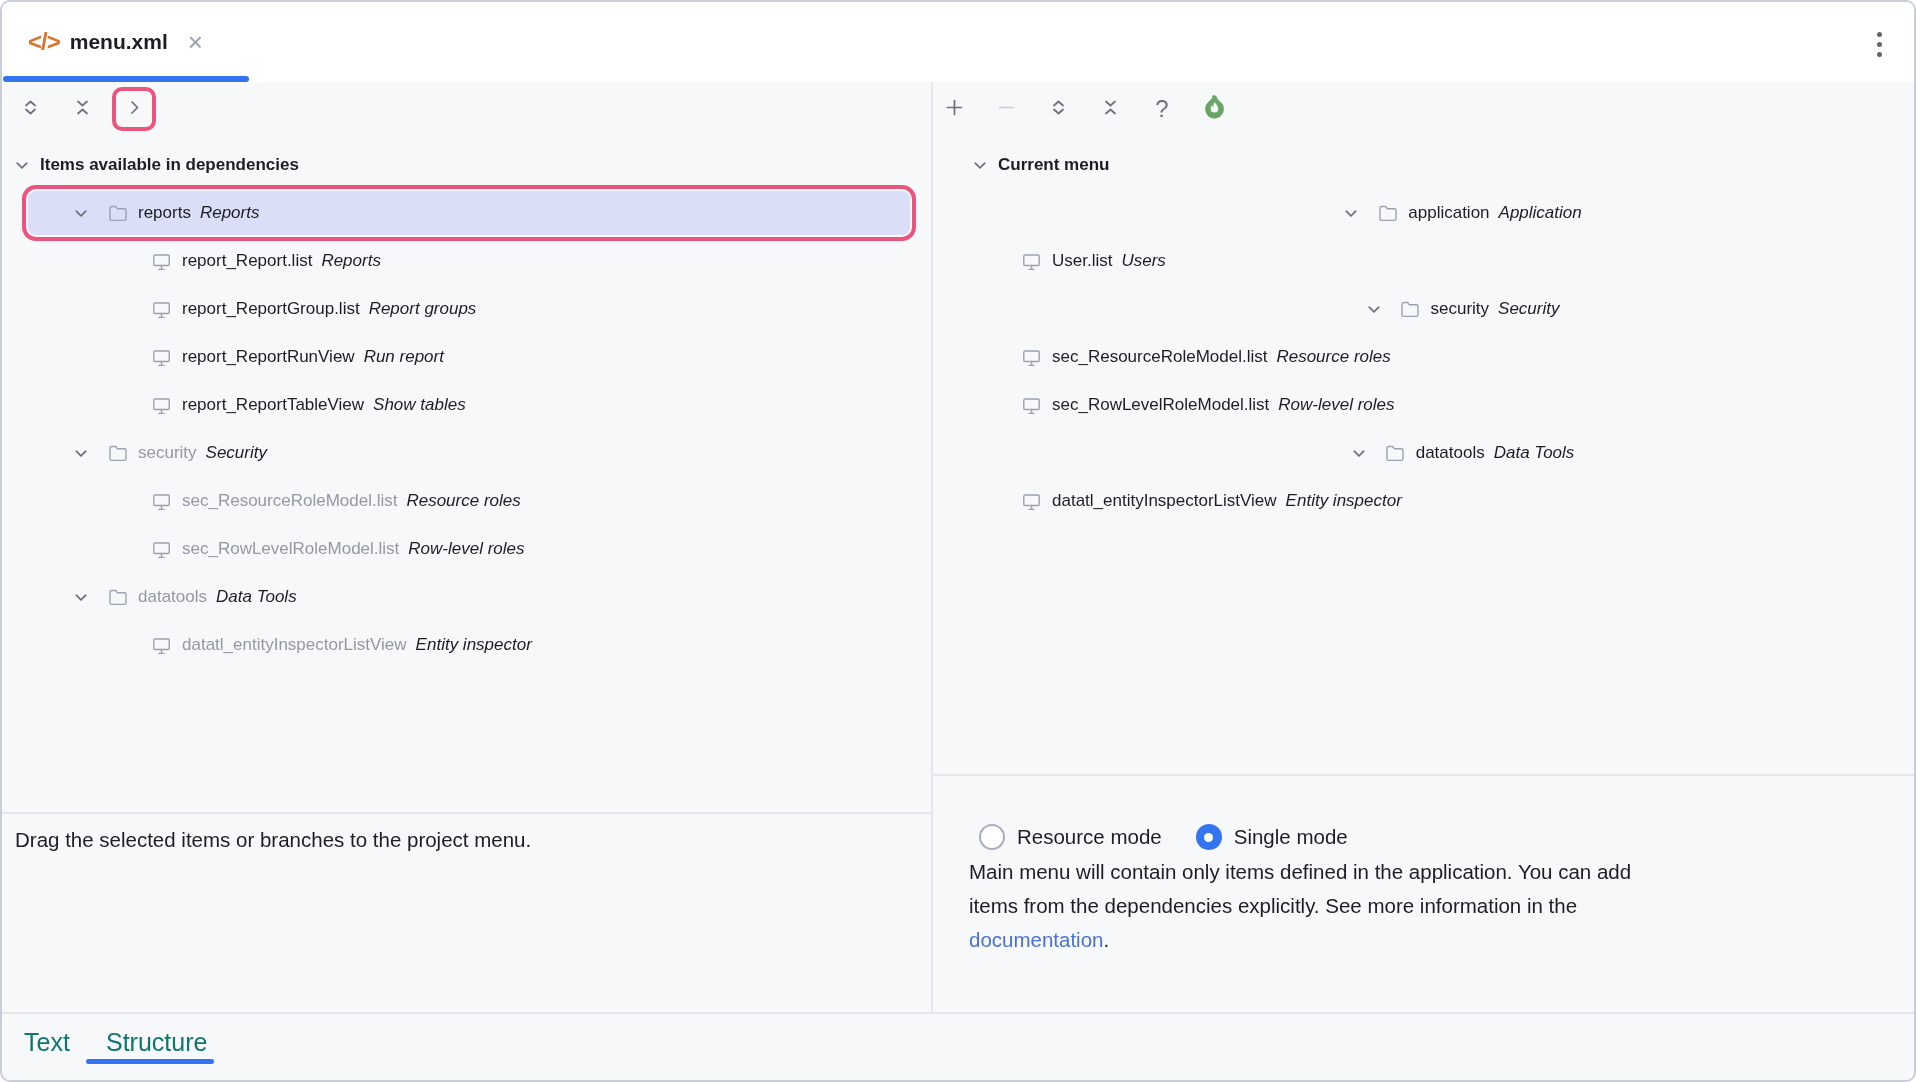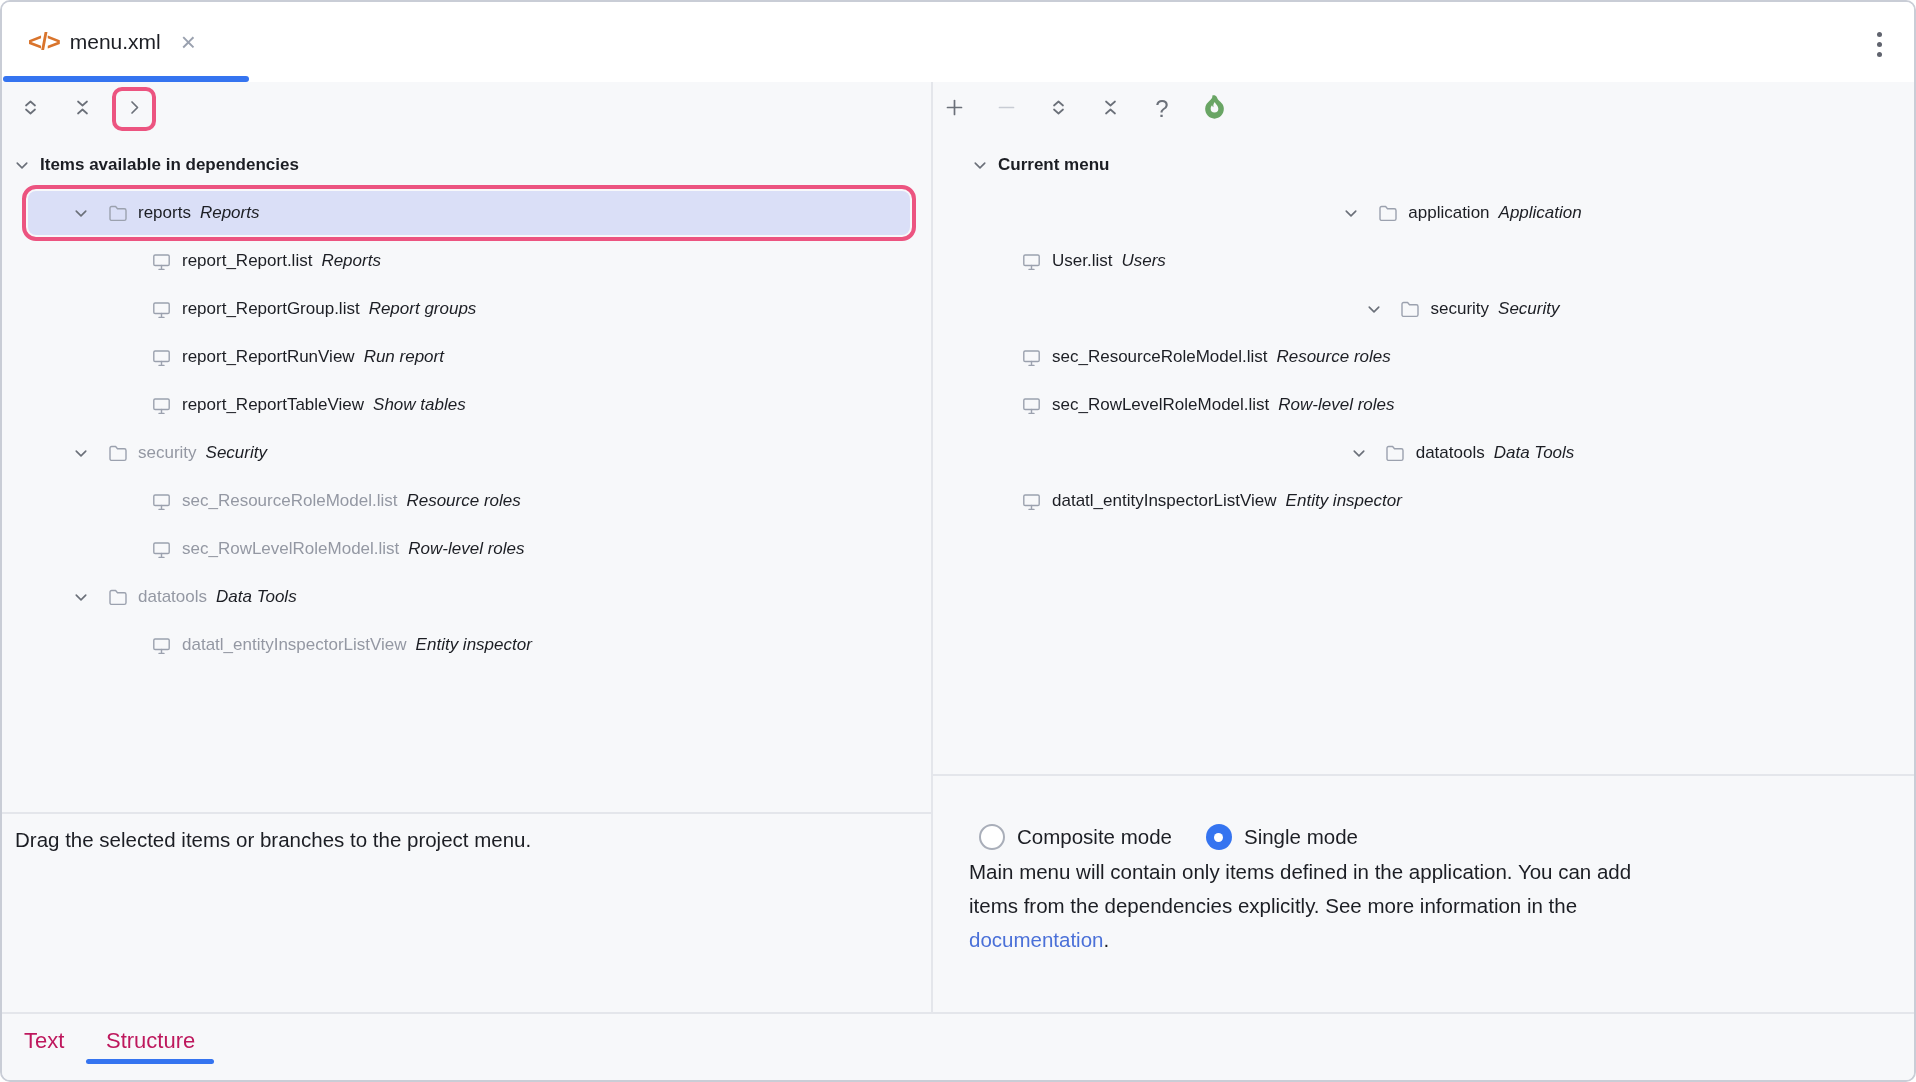--- a/index.html
+++ b/index.html
@@ -4,21 +4,21 @@
 <style>
   html,body{margin:0;padding:0;background:#ffffff;font-family:"Liberation Sans","DejaVu Sans",sans-serif;}
   .window{
     position:relative;width:1916px;height:1082px;box-sizing:border-box;
     border:2px solid #c9cdd6;border-radius:10px;overflow:hidden;background:#f7f8fa;
   }
   
   .tabbar{position:absolute;left:0;top:0;right:0;height:80px;background:#ffffff;}
   .editor-tab{position:absolute;left:0;top:0;height:80px;display:flex;align-items:center;padding-left:26px;cursor:default;}
   .xml-icon{color:#d9742c;font-weight:700;font-size:24px;letter-spacing:-1px;margin-right:10px;}
-  .tab-label{font-size:21px;color:#1c1e24;font-weight:400;}
+  .tab-label{font-size:21px;color:#1c1e24;font-weight:700;}
   .tab-close{margin-left:20px;color:#9aa1af;font-size:26px;line-height:20px;}
   .tab-underline{position:absolute;left:1px;bottom:0;width:246px;height:6px;border-radius:3px;background:#3574f0;}
   .kebab{position:absolute;left:1862px;top:22px;width:30px;height:40px;display:flex;flex-direction:column;align-items:center;justify-content:center;gap:5px;}
   .kebab i{width:5px;height:5px;border-radius:50%;background:#60646e;}
   
   .v-divider{position:absolute;left:929px;top:80px;width:2px;height:931px;background:#e4e6eb;}
   .h-divider-left{position:absolute;left:0;top:810px;width:929px;height:2px;background:#e4e6eb;}
   .h-divider-right{position:absolute;left:931px;top:772px;right:0;height:2px;background:#e4e6eb;}
   
   .toolbar{position:absolute;top:89px;display:flex;gap:16px;align-items:center;}
@@ -58,21 +58,21 @@
   .radio{width:26px;height:26px;border-radius:50%;box-sizing:border-box;display:flex;align-items:center;justify-content:center;}
   .radio.off{background:#ffffff;border:2px solid #a9aeb9;}
   .radio.on{background:#3574f0;}
   .radio.on i{width:9px;height:9px;border-radius:50%;background:#ffffff;}
   .mode-label{font-size:20.5px;color:#1c1e24;}
   .description{position:absolute;left:967px;top:853px;width:915px;font-size:20.5px;line-height:34px;color:#1c1e24;}
   .description .line{display:block;}
   .doc-link{color:#4a70d8;text-decoration:none;cursor:pointer;}
   
   .bottombar{position:absolute;left:0;right:0;top:1010px;bottom:0;background:#f7f8fa;border-top:2px solid #e4e6eb;}
-  .btab{position:absolute;top:14px;font-size:22px;color:#be185d;}
+  .btab{position:absolute;top:14px;font-size:25px;color:#0f766e;}
   .btab-text{left:22px;}
   .btab-structure{left:104px;}
   .btab-underline{position:absolute;left:84px;top:45px;width:128px;height:5px;border-radius:3px;background:#3574f0;}
 </style>
 </head>
 <body>
 
 <div class="window">
 
   <div class="tabbar">
@@ -369,21 +369,21 @@
         </span>
         <span class="node-id">datatl_entityInspectorListView</span>
         <span class="node-caption">Entity inspector</span>
       </div>
     </div>
   <div class="h-divider-right"></div>
 
   <div class="modes" id="modes">
       <div class="mode">
         <span class="radio off"></span>
-        <span class="mode-label">Composite mode</span>
+        <span class="mode-label">Resource mode</span>
       </div>
       <div class="mode">
         <span class="radio on">
           <i></i>
         </span>
         <span class="mode-label">Single mode</span>
       </div>
     </div>
 
   <div class="description">

